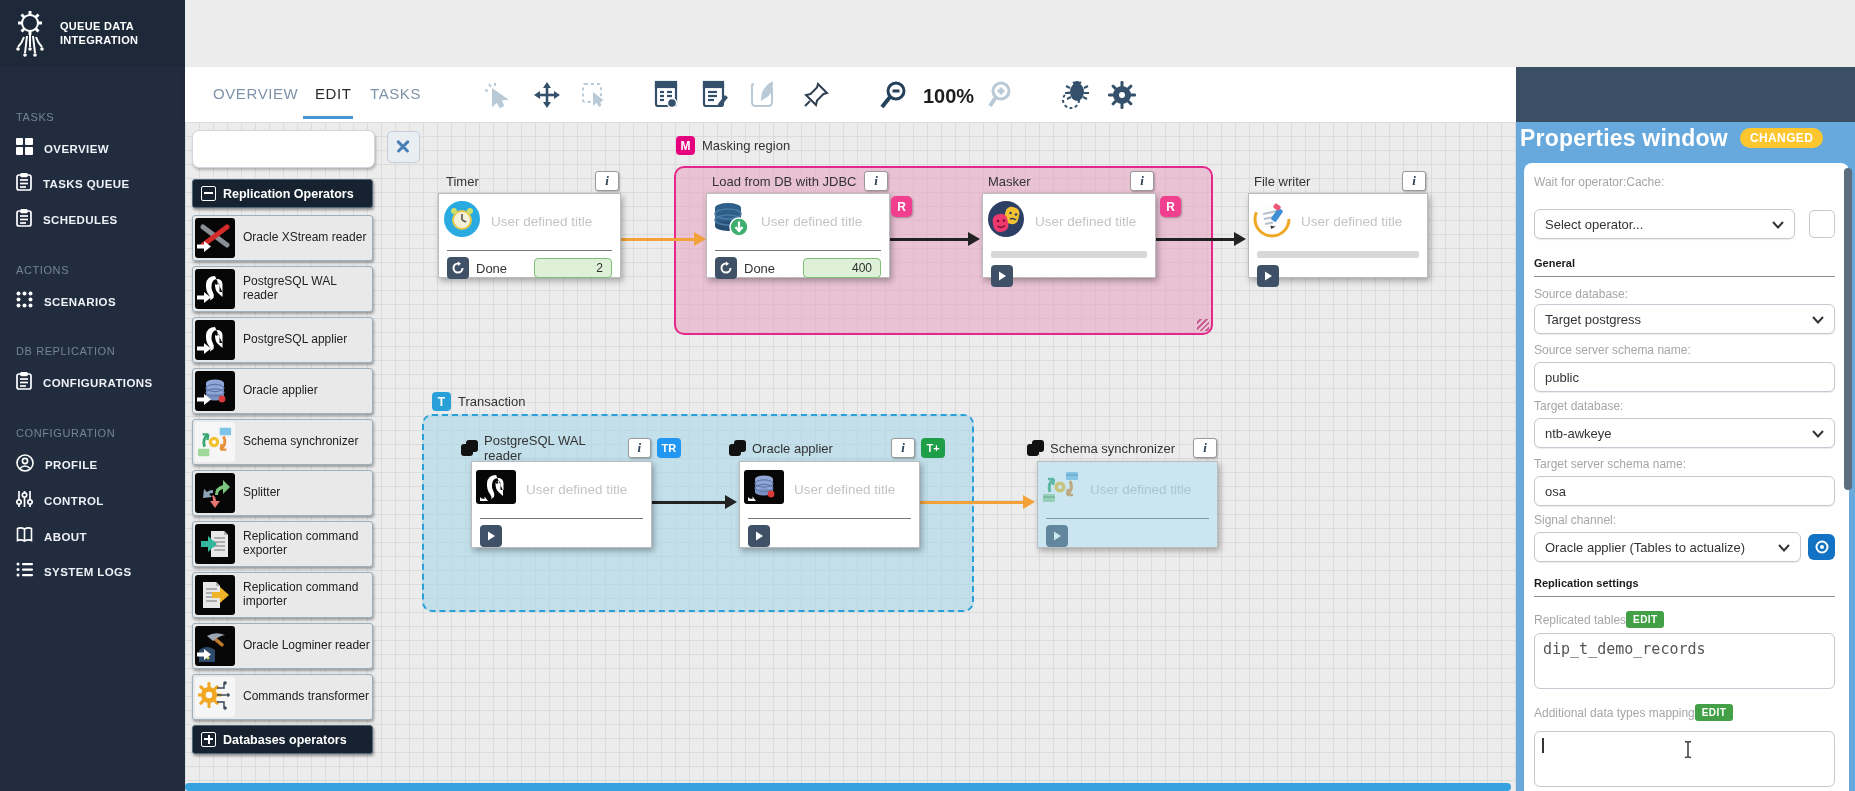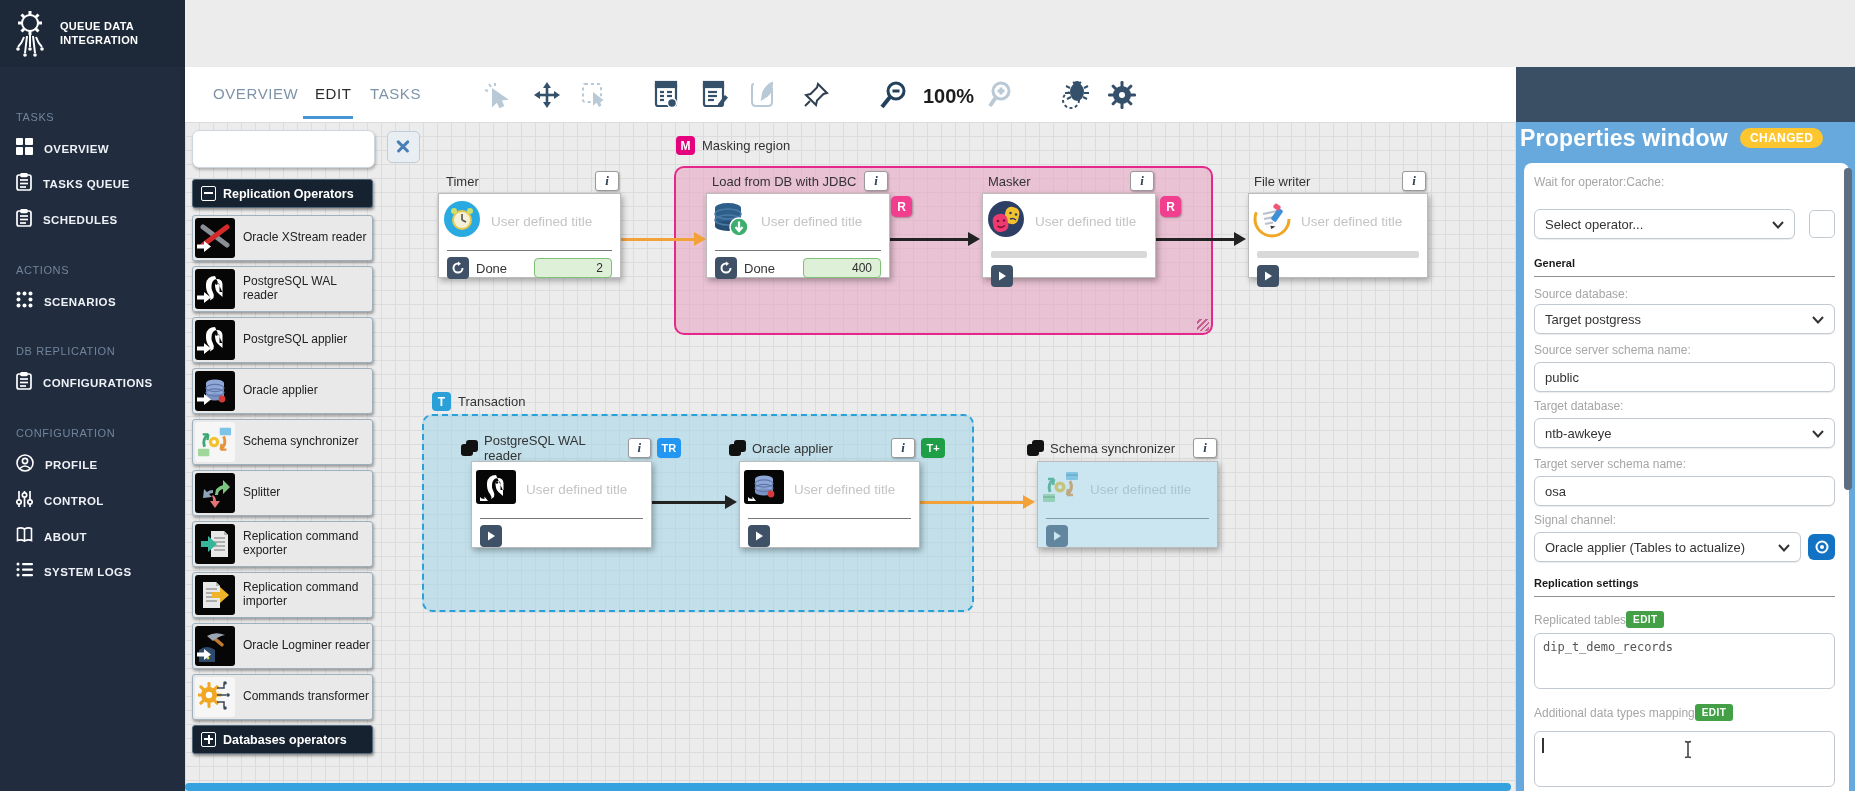--- a/index.html
+++ b/index.html
@@ -74,21 +74,21 @@
   .props-title{display:flex;align-items:center;height:32px;padding:0 4px;gap:12px;text-align:center;}
   .props-title .t{color:#fff;font-size:23px;font-weight:bold;letter-spacing:.2px;}
   .chg{background:#fdc62e;color:#fff;font-size:12px;font-weight:bold;border-radius:10px;padding:3px 10px;letter-spacing:.4px;}
   .pcard{position:absolute;left:8px;top:41px;right:6px;bottom:0;background:#fff;border-radius:8px 8px 0 0;box-sizing:border-box;padding:6px 14px 0 10px;overflow:hidden;}
   .plabel{color:#a6a6a6;font-size:12px;}
   .prow{display:flex;align-items:center;justify-content:flex-start;}
   .pselect,.pinput{height:30px;background:#fff;border:1px solid #c3c9d0;border-radius:6px;display:flex;align-items:center;padding:0 10px;font-size:13px;color:#333;box-sizing:border-box;box-shadow:0 1px 1px rgba(0,0,0,.08);}
   .pselect .chev{margin-left:auto;}
   .psection{font-size:11px;font-weight:bold;color:#1a1a1a;border-bottom:1px solid #8f8f8f;padding-bottom:7px;}
   .editb{background:#43a047;color:#fff;font-size:10px;font-weight:bold;border-radius:3px;padding:3px 7px;letter-spacing:.4px;}
-  .ptext{border:1px solid #c3c9d0;border-radius:6px;background:#fff;height:56px;box-sizing:border-box;padding:6px 8px;font-family:"DejaVu Sans Mono",monospace;font-size:12px;color:#555;position:relative;}
+  .ptext{border:1px solid #c3c9d0;border-radius:6px;background:#fff;height:56px;box-sizing:border-box;padding:6px 8px;font-family:"DejaVu Sans Mono",monospace;font-size:15px;color:#555;position:relative;}
   .pscroll{position:absolute;right:3px;top:46px;width:8px;height:322px;background:#5d6e80;border-radius:4px;}
   .sigrow{display:flex;align-items:center;gap:7px;}
   .sigbtn{width:27px;height:26px;background:#1273c4;border-radius:6px;display:flex;align-items:center;justify-content:center;flex:0 0 27px;}
   .caret{position:absolute;left:7px;top:6px;width:1.5px;height:15px;background:#333;}
   .mt4{margin-top:20px;}.mt5{margin-top:5px;}.mt7{margin-top:7px;}.mt9{margin-top:9px;}.mt10{margin-top:10px;}.mt14{margin-top:14px;}.mt15{margin-top:15px;}.mt18{margin-top:18px;}.mt3{margin-top:3px;}.mt6{margin-top:6px;}
 </style>
 </head>
 <body>
 
 <div class="stage">

